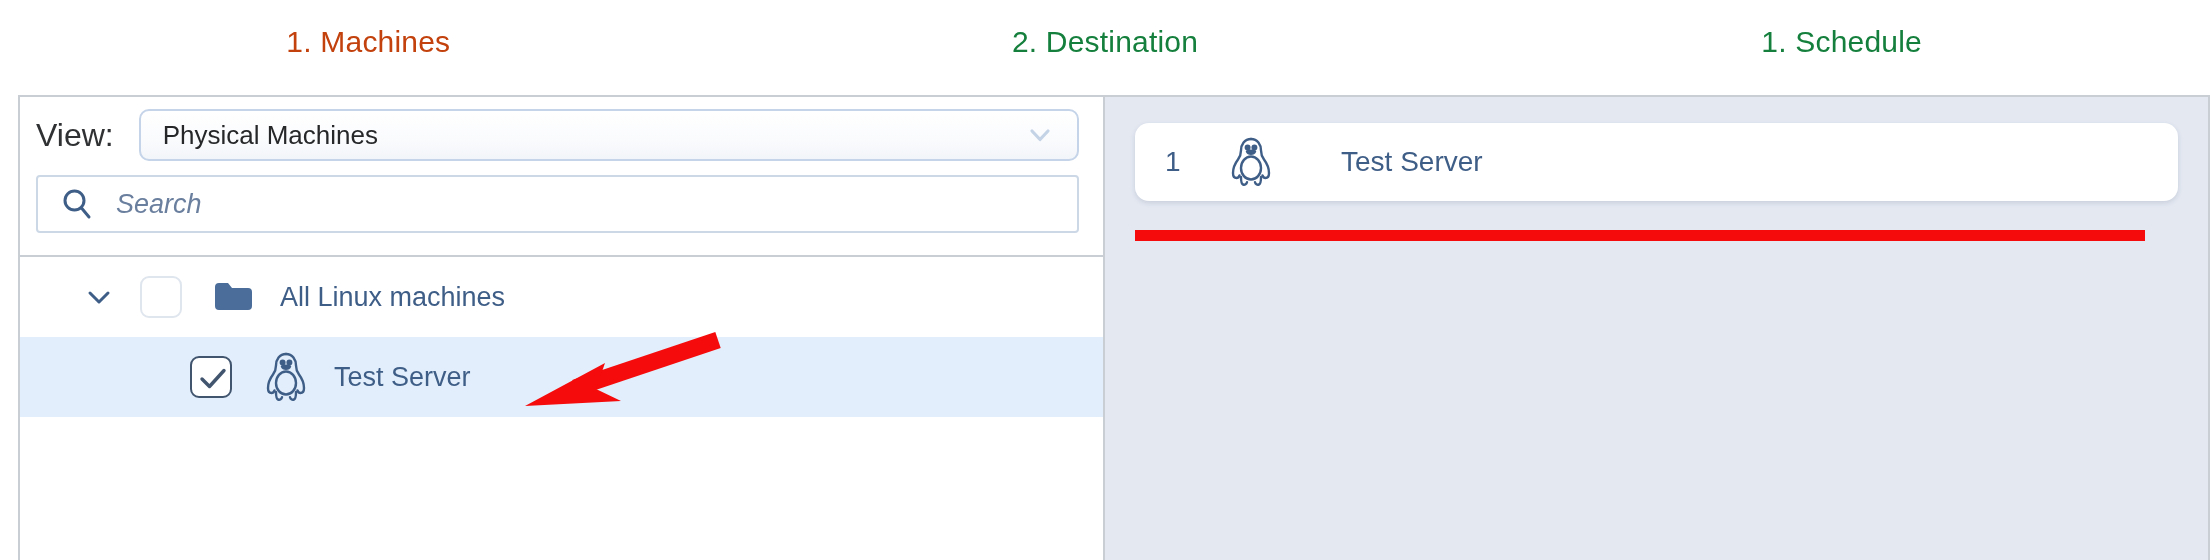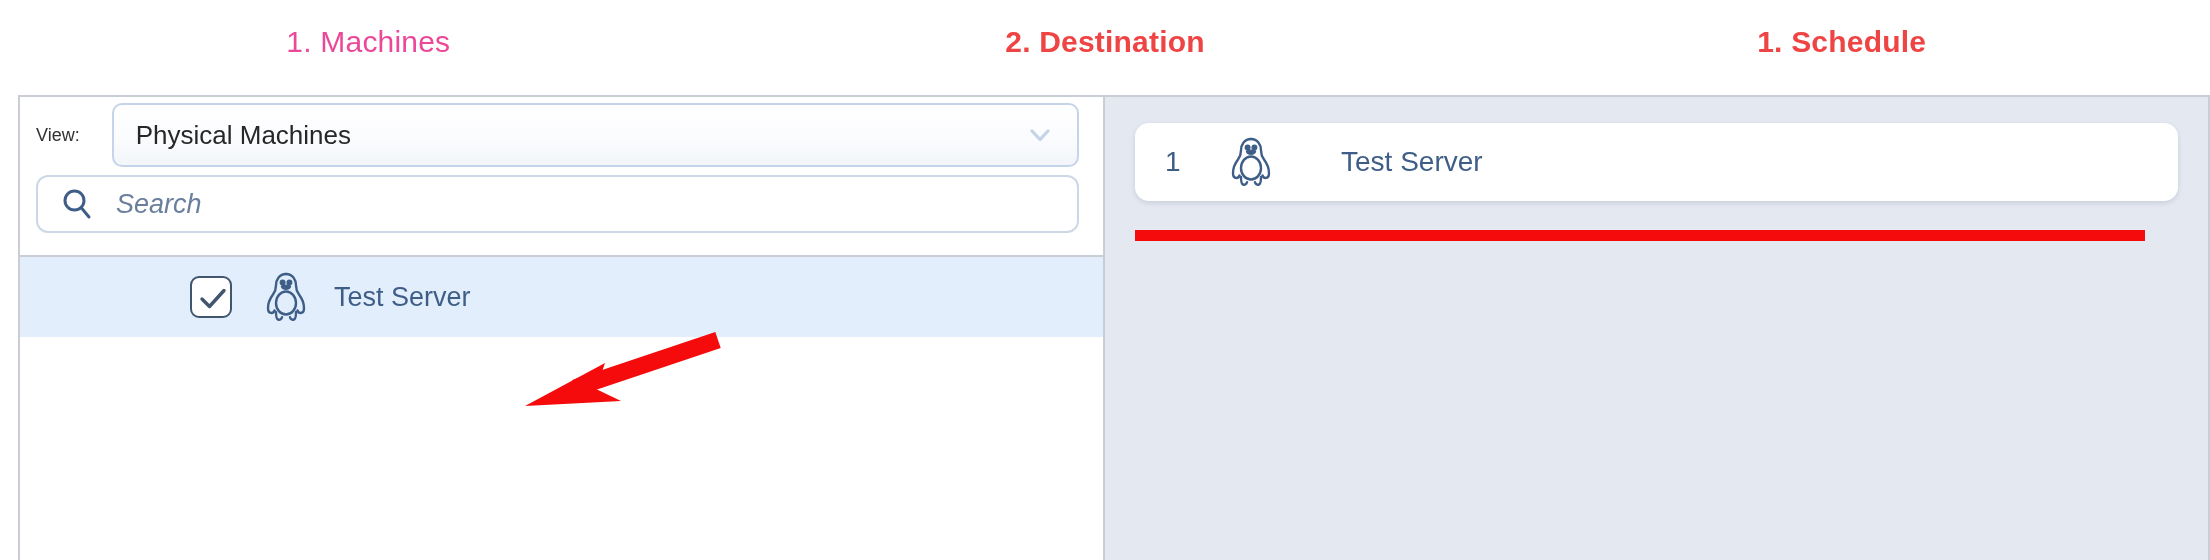--- a/index.html
+++ b/index.html
@@ -30,22 +30,22 @@
   }
   .wizard-tab {
     flex: 1 1 0;
     text-align: center;
     font-size: 30px;
     letter-spacing: 0.2px;
     line-height: 1;
     padding-top: 4px;
     white-space: nowrap;
   }
-  .wizard-tab.active { color: #ec4899; }
-  .wizard-tab.inactive { color: #ef4444; font-weight: bold; }
+  .wizard-tab.active { color: #c2410c; }
+  .wizard-tab.inactive { color: #15803d; }
 
   
   .panes {
     position: absolute;
     left: 18px; top: 95px;
     width: 2192px;
     height: 465px;
     display: flex;
   }
 
@@ -60,29 +60,29 @@
     position: relative;
   }
 
   .view-row {
     display: flex;
     align-items: center;
     height: 76px;
     padding: 0 24px 0 16px;
   }
   .view-label {
-    font-size: 18px;
+    font-size: 32px;
     color: #2f3133;
-    margin-right: 32px;
+    margin-right: 25px;
     white-space: nowrap;
   }
   .view-select {
     position: relative;
     flex: 1;
-    height: 64px;
+    height: 52px;
     border: 2px solid #c5d4e8;
     border-radius: 10px;
     background: linear-gradient(180deg, #ffffff 0%, #fafbfd 60%, #f2f5f9 100%);
     display: flex;
     align-items: center;
     padding: 0 22px;
   }
   .view-select-value {
     font-size: 26px;
     color: #262729;
@@ -95,21 +95,21 @@
     width: 26px; height: 26px;
   }
 
   .search-row {
     padding: 2px 24px 0 16px;
   }
   .search-box {
     position: relative;
     height: 58px;
     border: 2px solid #cdd8e6;
-    border-radius: 12px;
+    border-radius: 4px;
     background: #ffffff;
     display: flex;
     align-items: center;
     padding-left: 22px;
   }
   .search-icon { width: 34px; height: 34px; flex: none; }
   .search-placeholder {
     font-size: 27px;
     font-style: italic;
     color: #6a7f9e;
@@ -246,20 +246,35 @@
             </svg>
           </span>
           <span class="search-placeholder">Search</span>
         </div>
       </div>
 
       <div class="tree-divider"></div>
 
       <div class="tree">
 
+        <div class="tree-row">
+          <span class="twisty">
+            <svg viewBox="0 0 34 34" width="34" height="34">
+              <path d="M8 13 L17 22 L26 13" fill="none" stroke="#3f5e87" stroke-width="3" stroke-linecap="round" stroke-linejoin="round"></path>
+            </svg>
+          </span>
+          <span class="cbox"></span>
+          <span class="folder-icon">
+            <svg viewBox="0 0 42 34" width="42" height="34">
+              <path d="M3 7 a4 4 0 0 1 4-4 h9 l4 5 h16 a4 4 0 0 1 4 4 v14
+                       a4 4 0 0 1 -4 4 h-29 a4 4 0 0 1 -4 -4 z" fill="#4a6d99"></path>
+            </svg>
+          </span>
+          <span class="tree-label">All Linux machines</span>
+        </div>
 
         <div class="tree-row indent-1 selected">
           <span class="cbox checked">
             <svg viewBox="0 0 42 42" width="42" height="42">
               <path d="M10 21 L17.5 28.5 L32 12.5" fill="none" stroke="#42556f" stroke-width="3.4" stroke-linecap="round" stroke-linejoin="round"></path>
             </svg>
           </span>
           <span class="tux-icon">
             <svg viewBox="0 0 48 52" width="48" height="52">
               <g fill="none" stroke="#3f5e87" stroke-width="2.4" stroke-linecap="round" stroke-linejoin="round">

